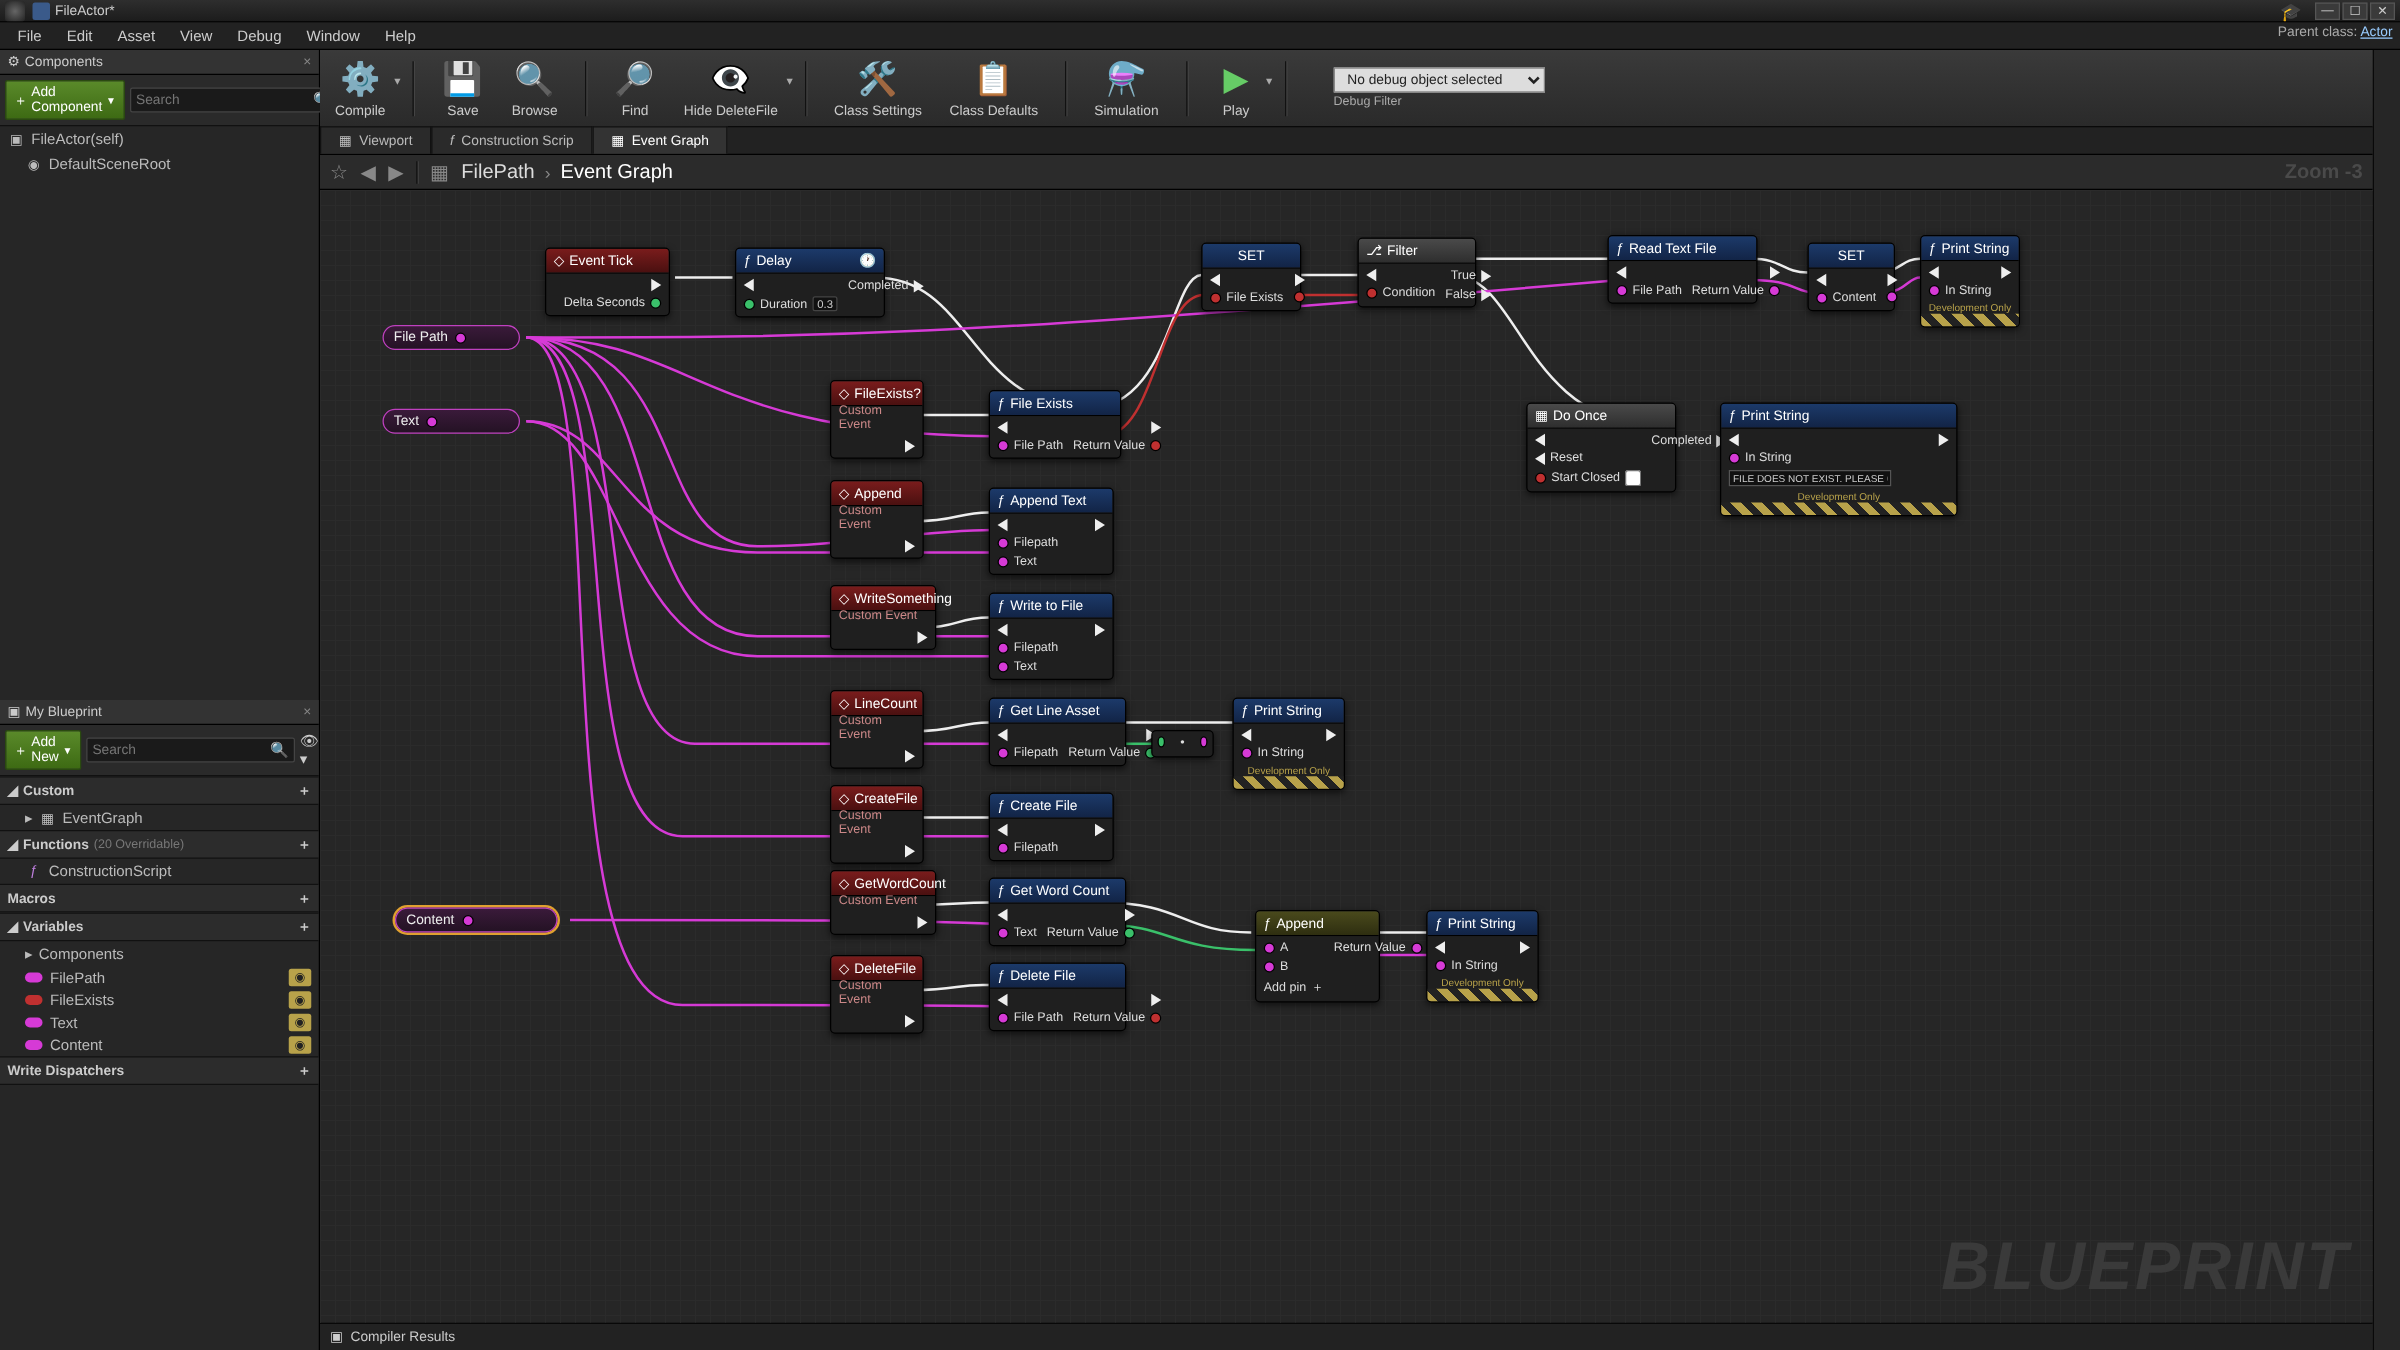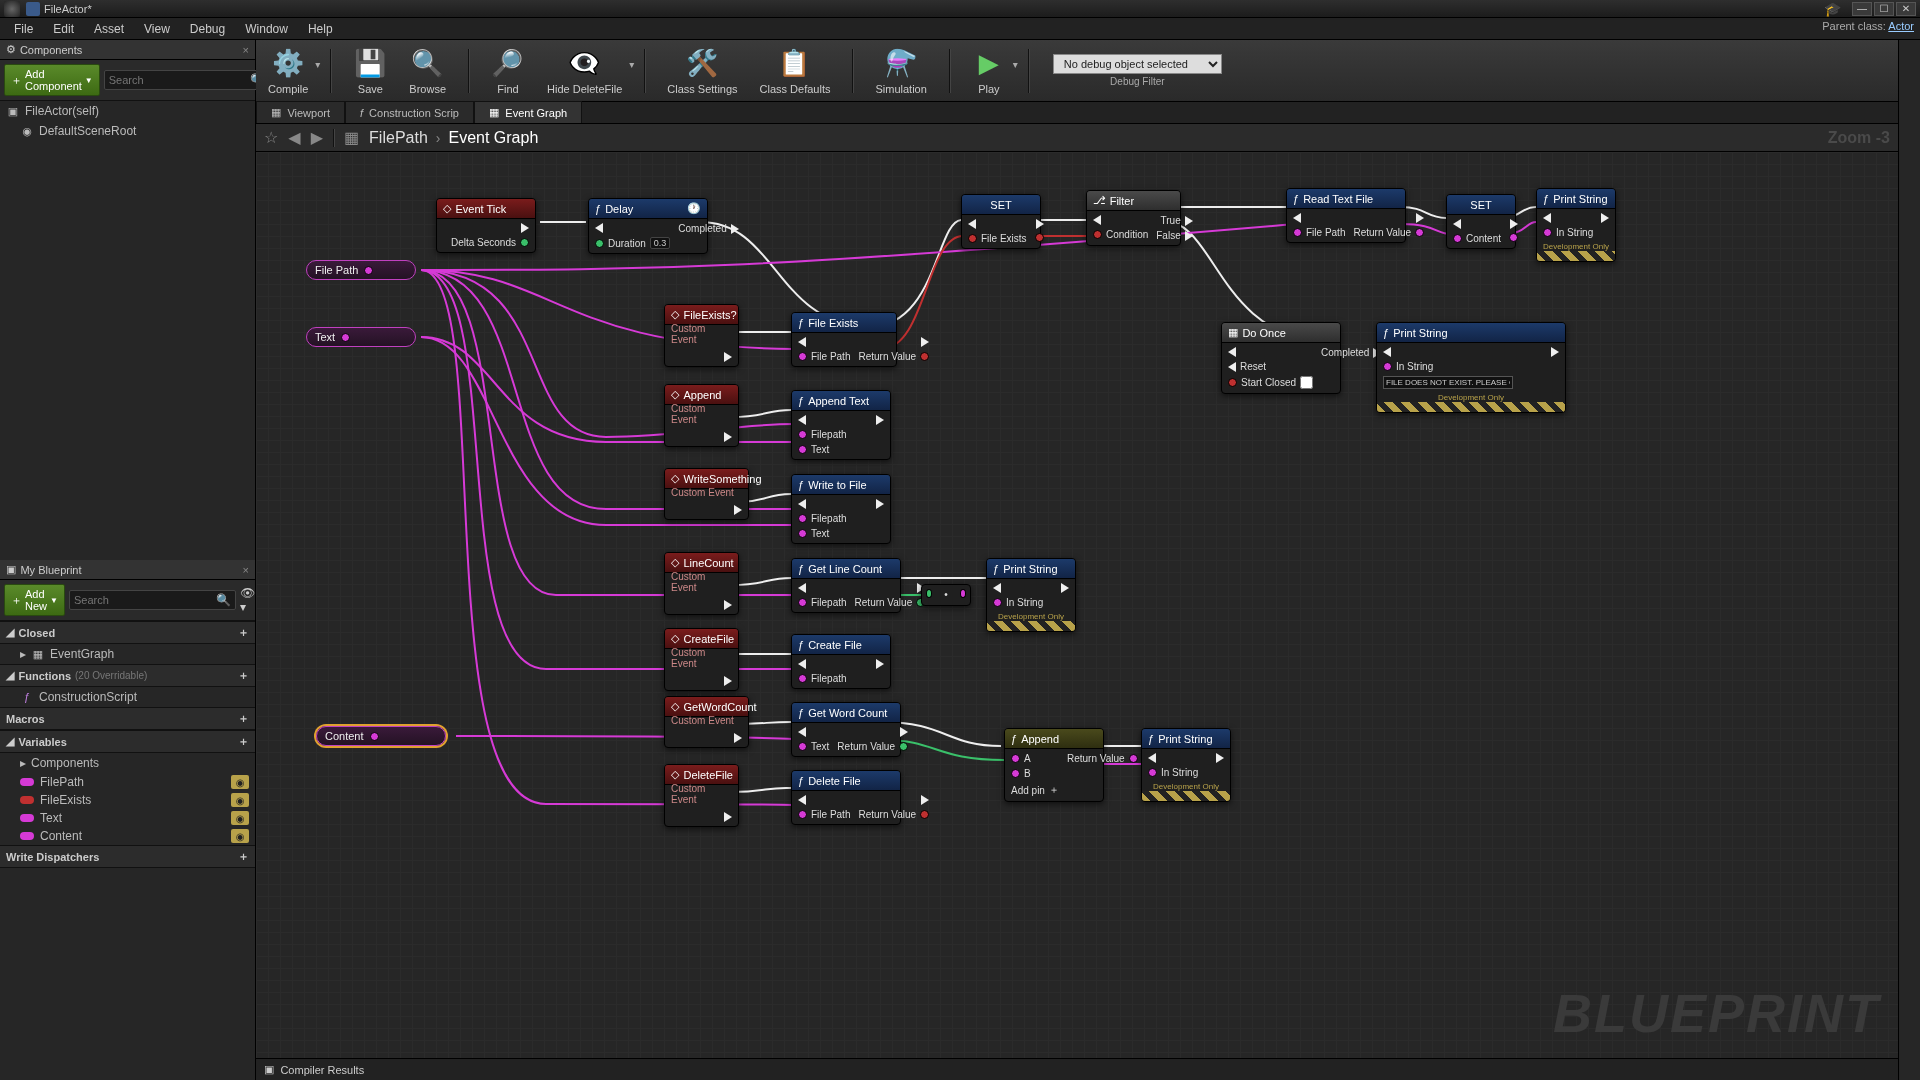--- a/index.html
+++ b/index.html
@@ -45,21 +45,21 @@
 .pill-red{background:#c03030}
 .eye{margin-left:auto;width:18px;height:14px;background:#b8a24a;border-radius:2px;display:flex;align-items:center;justify-content:center;color:#222;font-size:10px}
 
 .toolbar{height:62px;background:linear-gradient(to bottom,#3a3a3a,#2a2a2a);border-bottom:1px solid #000;display:flex;align-items:center;padding:0 8px;gap:14px}
 .tbtn{display:flex;flex-direction:column;align-items:center;gap:2px;cursor:pointer;padding:2px 4px}
 .tbtn .ticon{width:34px;height:34px;display:flex;align-items:center;justify-content:center;font-size:26px}
 .tbtn .tlabel{font-size:11px;color:#ccc}
 .tbtn.caret-after{position:relative}
 .tbtn.caret-after::after{content:"▾";position:absolute;right:-8px;top:14px;font-size:10px;color:#aaa}
 .tdivider{width:1px;height:44px;background:#111;margin:0 4px;box-shadow:1px 0 0 #444}
-.debug-group{display:flex;flex-direction:column;align-items:center;gap:2px;margin-left:6px}
+.debug-group{display:flex;flex-direction:column;align-items:flex-start;gap:2px;margin-left:20px}
 .debug-select{background:#ddd;color:#222;border:1px solid #888;font-size:11px;padding:2px 16px 2px 6px;cursor:pointer}
 .debug-label{font-size:10px;color:#aaa}
 
 .doc-tabs{height:22px;background:#222;display:flex;align-items:flex-end;border-bottom:1px solid #000}
 .doc-tab{height:22px;padding:0 14px;display:flex;align-items:center;gap:6px;font-size:11px;color:#bbb;background:#2a2a2a;border:1px solid #111;border-bottom:none;cursor:pointer}
 .doc-tab.active{background:#333;color:#fff}
 
 .crumbbar{height:28px;display:flex;align-items:center;gap:10px;padding:0 8px;border-bottom:1px solid #000;background:#2b2b2b}
 .crumbbar .nav-ic{color:#888;cursor:pointer;font-size:16px}
 .crumbbar .sep{width:1px;height:18px;background:#111;box-shadow:1px 0 0 #444}
@@ -167,21 +167,21 @@
           <span>Add New</span>
           <span class="caret">▼</span>
       </div>
       <div class="searchbox">
         <input placeholder="Search" style="">
         <span class="mag">🔍</span>
       </div>
       <span style="color:#ccc">👁▾</span>
     </div>
     <div class="tree" style="flex:1">
-      <div class="section-head">◢ <span style="margin-left:4px">Closed</span><span class="plus">＋</span></div>
+      <div class="section-head">◢ <span style="margin-left:4px">Custom</span><span class="plus">＋</span></div>
       <div class="row indent">
           <span>▸</span>
           <span class="ic">▦</span>
           <span>EventGraph</span>
         </div>
 
       <div class="section-head">◢ <span style="margin-left:4px">Functions</span><span class="sub">(20 Overridable)</span><span class="plus">＋</span></div>
       <div class="row indent">
           <span class="ic" style="color:#c080e0">ƒ</span>
           <span>ConstructionScript</span>
@@ -723,21 +723,21 @@
             <div class="col right">
               <div class="pin">
                 <span class="exec out"></span>
               </div>
             </div>
           </div>
         </div>
       <div class="node" style="left:535px;top:406px;width:110px">
           <div class="head blue">
             <span>ƒ</span>
-            <span>Get Line Count</span>
+            <span>Get Line Asset</span>
           </div>
           <div class="body">
             <div class="col">
               <div class="pin">
                 <span class="exec in"></span>
               </div>
               <div class="pin">
                 <span class="dot magenta"></span>
                 <span>Filepath</span>
               </div>

